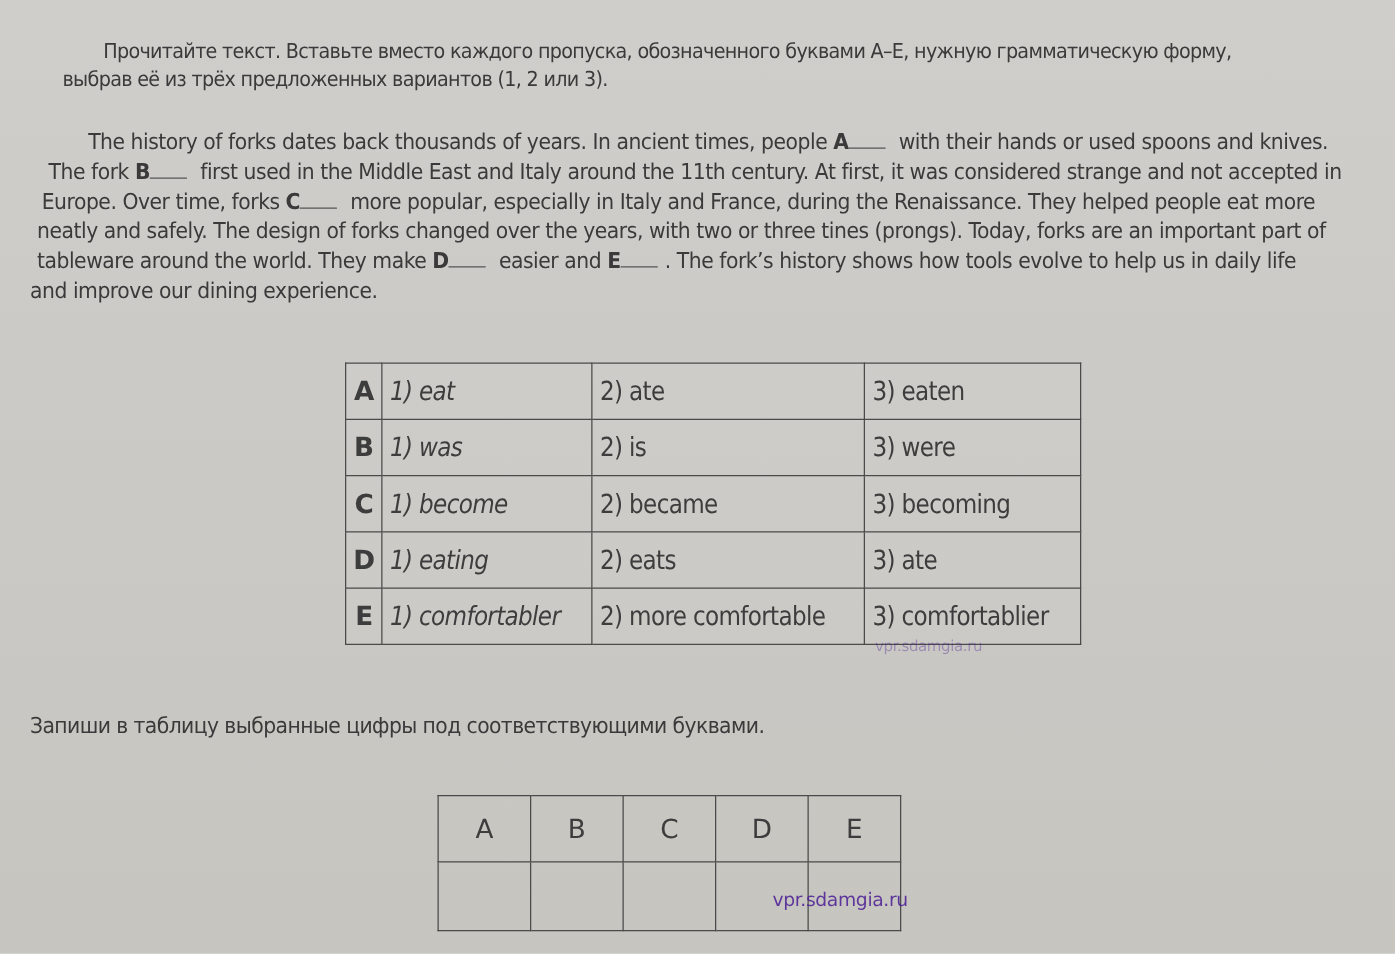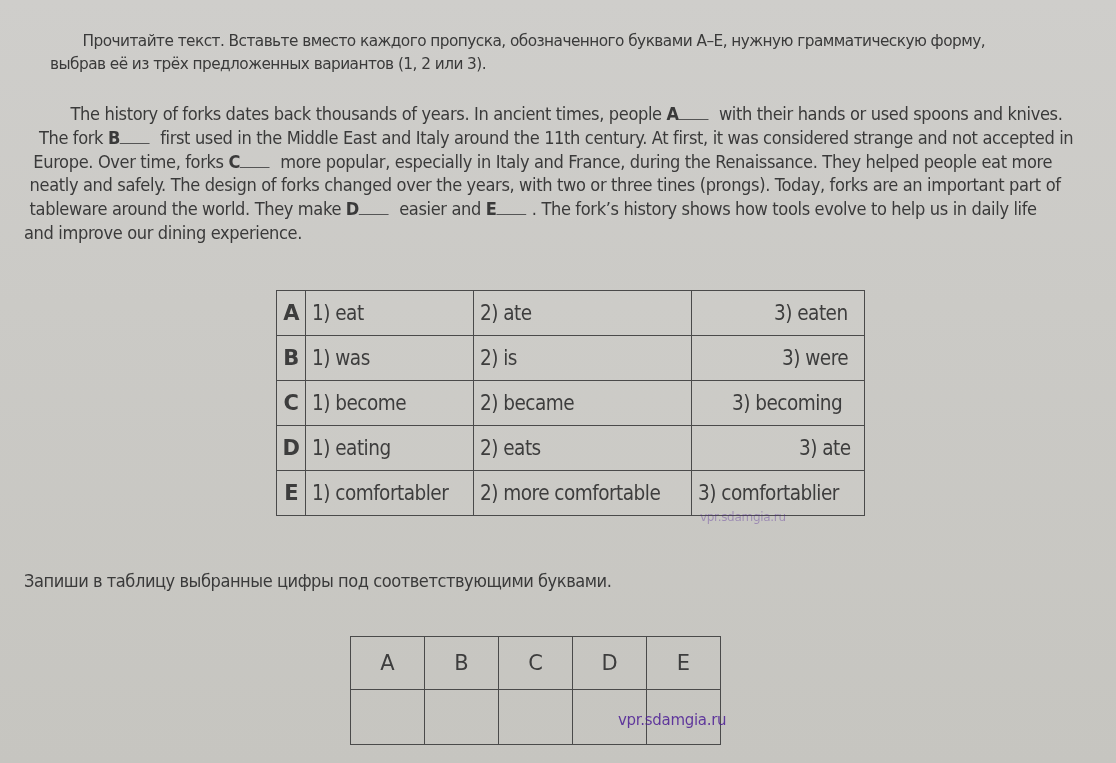--- a/index.html
+++ b/index.html
@@ -75,23 +75,23 @@
       padding: 0 6px;
       white-space: nowrap;
       letter-spacing: -0.6px;
     }
     table.options td.letter {
       width: 20px;
       padding: 0 4px;
       font-weight: bold;
       text-align: center;
     }
-    table.options td.opt1 { width: 134px; }
+    table.options td.opt1 { width: 134px; font-style: italic; }
     table.options td.opt2 { width: 180px; }
-    table.options td.opt3 { width: 140px; text-align: right; }
+    table.options td.opt3 { width: 140px; }
     .optinner { display: inline-block; transform: scaleX(0.88); transform-origin: left center; }
 
     .answer-prompt {
       position: absolute;
       left: 24px;
       top: 571px;
       font-size: 17.5px;
       letter-spacing: -0.5px;
       transform: scaleX(0.93);
       transform-origin: left top;

